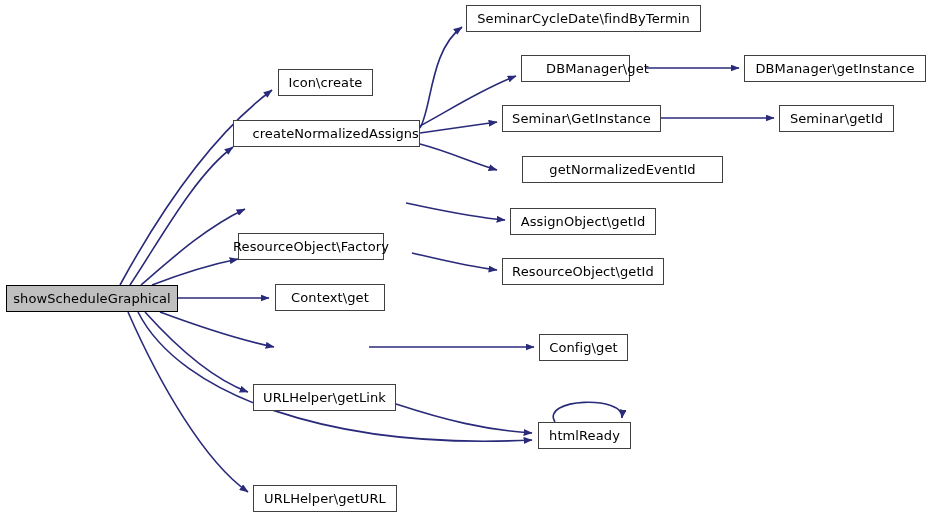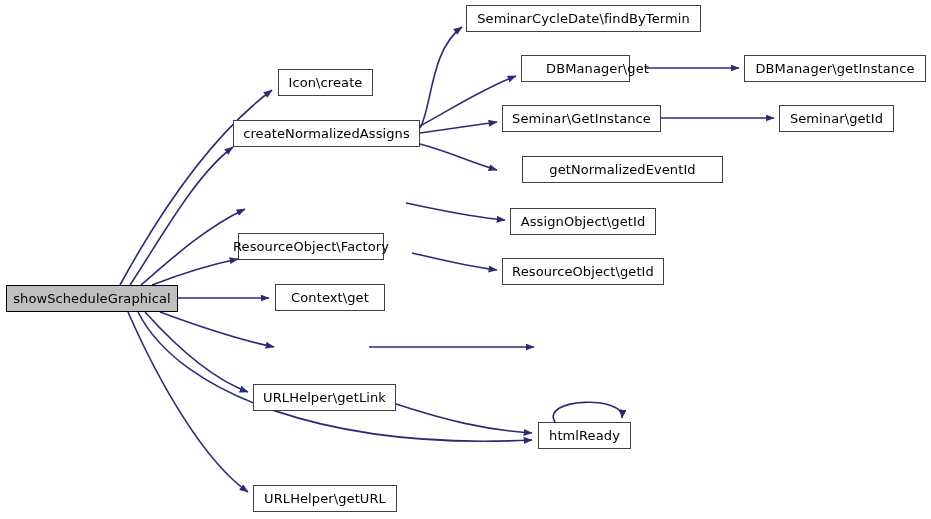--- a/index.html
+++ b/index.html
@@ -98,21 +98,21 @@
       <path d="M 555,422 C 540,398 625,395 622,418"></path>
     </g>
   </svg>
 
   <div class="node highlight" style="left:6px; top:285px; width:172px; height:27px;">
     <span>showScheduleGraphical</span>
   </div>
   <div class="node" style="left:278px; top:69px; width:95px; height:27px;">
     <span>Icon\create</span>
   </div>
-  <div class="node" style="left:233px; top:120px; width:187px; height:27px;">
+  <div class="node" style="left:233px; top:120px; width:187px; height:27px;justify-content:flex-end;">
     <span>createNormalizedAssigns</span>
   </div>
   <div class="node" style="left:238px; top:233px; width:146px; height:27px;">
     <span>ResourceObject\Factory</span>
   </div>
   <div class="node" style="left:275px; top:284px; width:110px; height:27px;">
     <span>Context\get</span>
   </div>
   <div class="node" style="left:253px; top:384px; width:143px; height:27px;">
     <span>URLHelper\getLink</span>
@@ -137,17 +137,20 @@
   </div>
   <div class="node" style="left:522px; top:156px; width:201px; height:27px;">
     <span>getNormalizedEventId</span>
   </div>
   <div class="node" style="left:510px; top:208px; width:146px; height:27px;">
     <span>AssignObject\getId</span>
   </div>
   <div class="node" style="left:502px; top:258px; width:162px; height:27px;">
     <span>ResourceObject\getId</span>
   </div>
+  <div class="node" style="left:539px; top:334px; width:89px; height:27px;">
+    <span>Config\get</span>
+  </div>
   <div class="node" style="left:538px; top:422px; width:93px; height:27px;">
     <span>htmlReady</span>
   </div>
 
 </div>
 
 </body></html>

